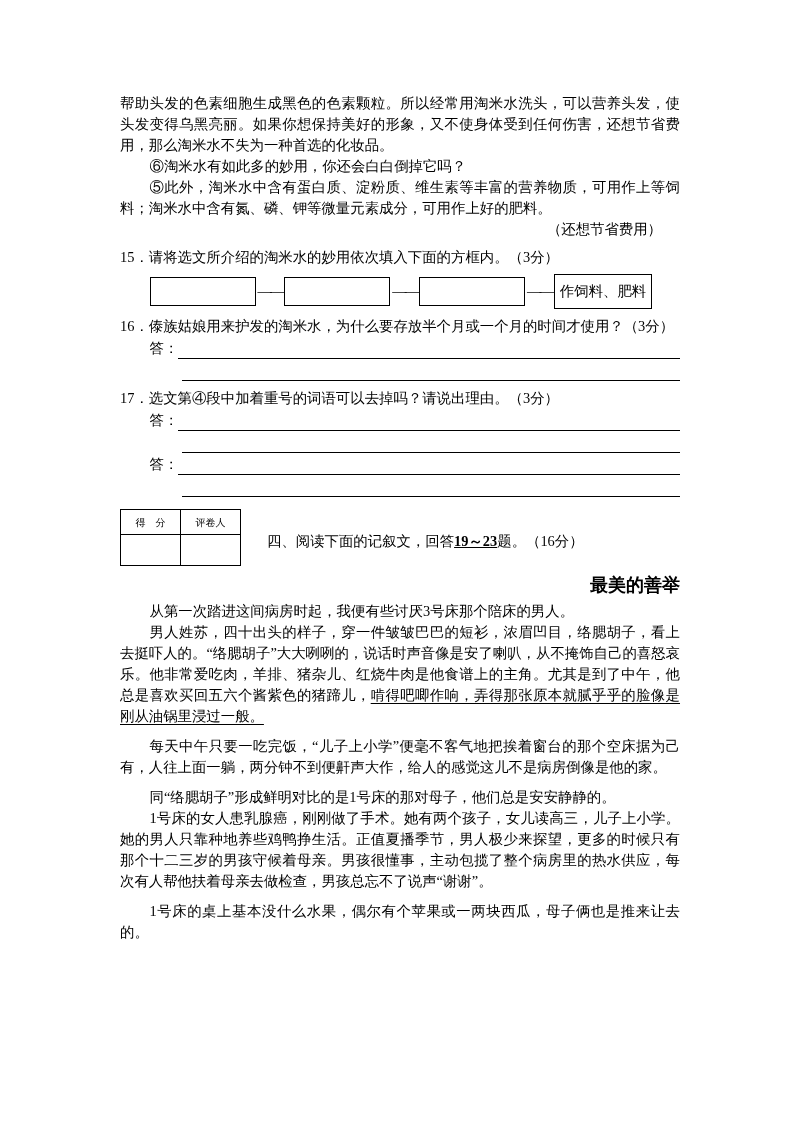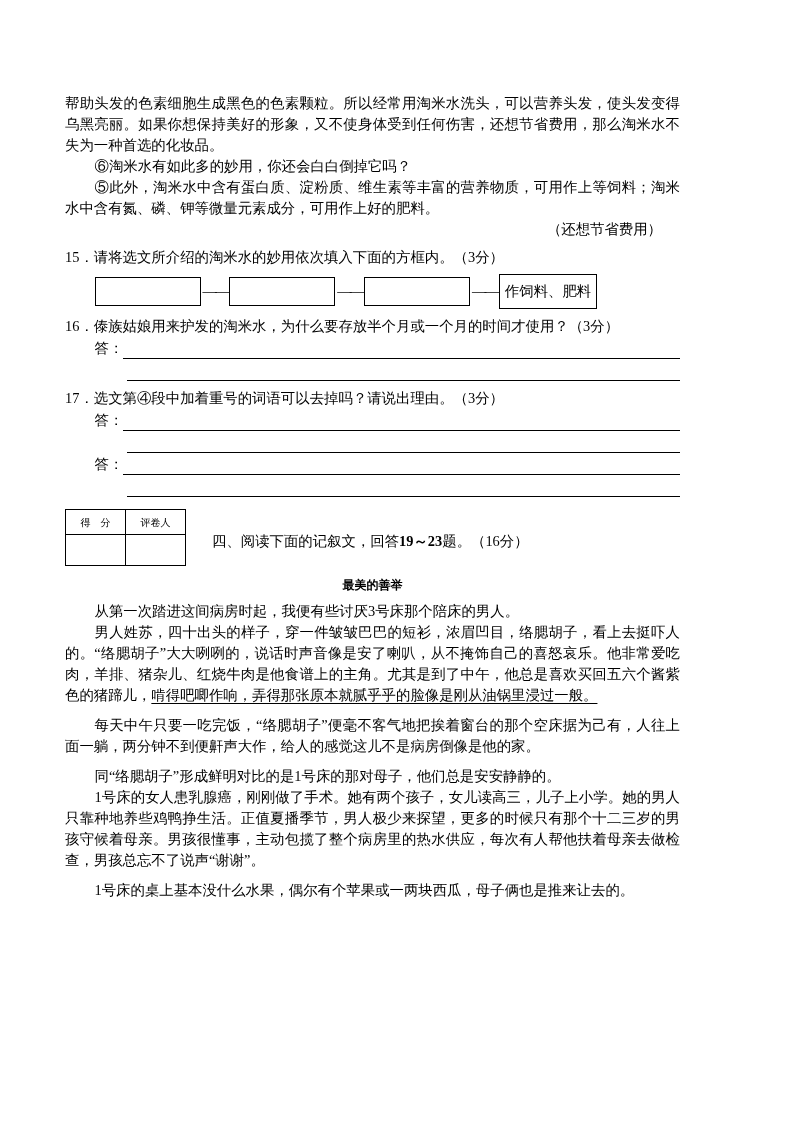--- a/index.html
+++ b/index.html
@@ -1,19 +1,19 @@
 <!DOCTYPE html>
 <html><head>
 <meta charset="utf-8">
 <style>
   * { box-sizing: border-box; }
   html, body { margin:0; padding:0; background:#ffffff; }
   .page {
     width:794px; height:1123px; margin:0 auto; background:#fff;
-    padding:93px 114px 30px 65px;
+    padding:93px 114px 30px 120px;
     font-family:"Liberation Serif","DejaVu Serif",serif;
     font-size:14.4px; line-height:21px; color:#000;
     position:relative; overflow:hidden;
   }
   p { margin:0; text-align:justify; }
   .ind { text-indent:2.05em; }
   .m4 { margin-top:4px; }
   .source-note { text-align:right; padding-right:18px; }
 
   
@@ -29,24 +29,24 @@
   .ans-row2 { display:flex; align-items:flex-end; margin-left:62px; height:22px; }
   .rule { flex:1; border-bottom:1px solid #000; height:100%; }
 
   
   .score-section { display:flex; margin-top:12px; }
   .score-table { border-collapse:collapse; }
   .score-table td { border:1.6px solid #000; width:60px; text-align:center; font-size:10px; padding:0; }
   .score-table tr.hdr td { height:25px; }
   .score-table tr.blank td { height:31px; }
   .section-heading { margin-left:26px; padding-top:22px; }
-  .bold { font-weight:bold; }
+  .bold { font-weight:bold;text-decoration:underline; }
 
   
-  .essay-title { text-align:center; font-weight:bold; font-size:12px; margin:9px 0 5px; }
+  .essay-title { text-align:right; font-weight:bold; font-size:18px; margin:9px 0 5px; }
   .essay p { text-indent:2.05em; }
   .gap { margin-top:9px; }
   .uline { text-decoration:underline; text-underline-offset:3px; }
 </style>
 </head>
 <body>
 
 <div class="page">
 
   <p>帮助头发的色素细胞生成黑色的色素颗粒。所以经常用淘米水洗头，可以营养头发，使头发变得乌黑亮丽。如果你想保持美好的形象，又不使身体受到任何伤害，还想节省费用，那么淘米水不失为一种首选的化妆品。</p>
@@ -108,19 +108,19 @@
       <span>四、阅读下面的记叙文，回答</span><span class="bold">19～23</span><span>题。（16分）</span>
     </div>
   </div>
 
   <div class="essay">
     <div class="essay-title">最美的善举</div>
     <p>从第一次踏进这间病房时起，我便有些讨厌3号床那个陪床的男人。</p>
     <p>
       <span>男人姓苏，四十出头的样子，穿一件皱皱巴巴的短衫，浓眉凹目，络腮胡子，看上去挺吓人的。“络腮胡子”大大咧咧的，说话时声音像是安了喇叭，从不掩饰自己的喜怒哀乐。他非常爱吃肉，羊排、猪杂儿、红烧牛肉是他食谱上的主角。尤其是到了中午，他总是喜欢买回五六个酱紫色的猪蹄儿，</span><span class="uline">啃得吧唧作响，弄得那张原本就腻乎乎的脸像是刚从油锅里浸过一般。</span>
     </p>
-    <p class="gap">每天中午只要一吃完饭，“络腮胡子”便毫不客气地把挨着窗台的那个空床据为己有，人往上面一躺，两分钟不到便鼾声大作，给人的感觉这儿不是病房倒像是他的家。</p>
+    <p class="gap">每天中午只要一吃完饭，“儿子上小学”便毫不客气地把挨着窗台的那个空床据为己有，人往上面一躺，两分钟不到便鼾声大作，给人的感觉这儿不是病房倒像是他的家。</p>
     <p class="gap">同“络腮胡子”形成鲜明对比的是1号床的那对母子，他们总是安安静静的。</p>
     <p>1号床的女人患乳腺癌，刚刚做了手术。她有两个孩子，女儿读高三，儿子上小学。她的男人只靠种地养些鸡鸭挣生活。正值夏播季节，男人极少来探望，更多的时候只有那个十二三岁的男孩守候着母亲。男孩很懂事，主动包揽了整个病房里的热水供应，每次有人帮他扶着母亲去做检查，男孩总忘不了说声“谢谢”。</p>
     <p class="gap">1号床的桌上基本没什么水果，偶尔有个苹果或一两块西瓜，母子俩也是推来让去的。</p>
   </div>
 
 </div>
 
 </body></html>

